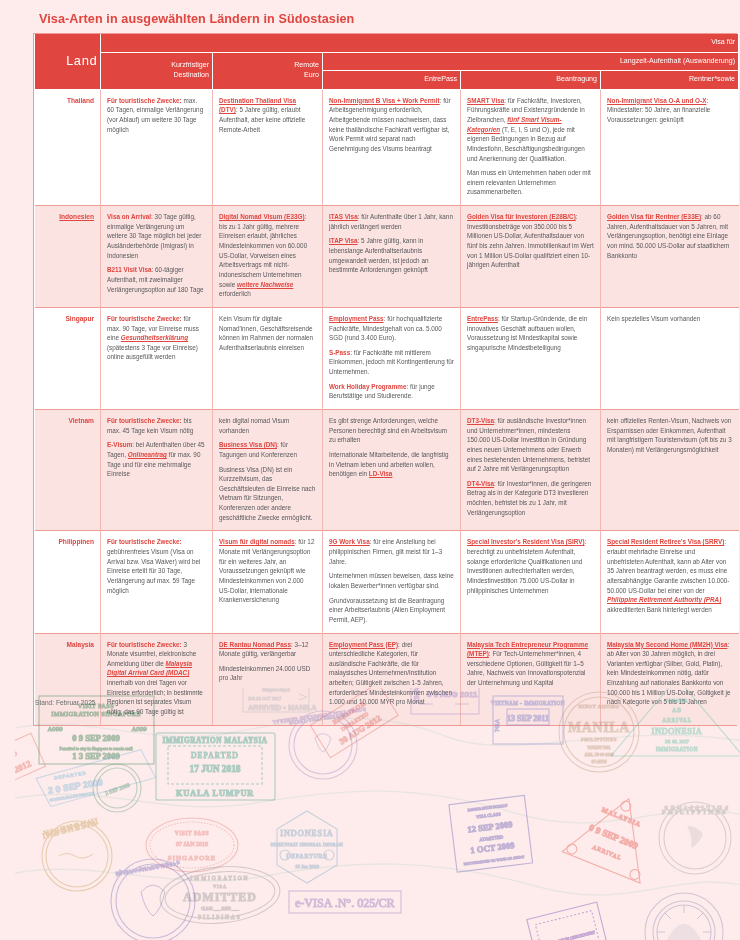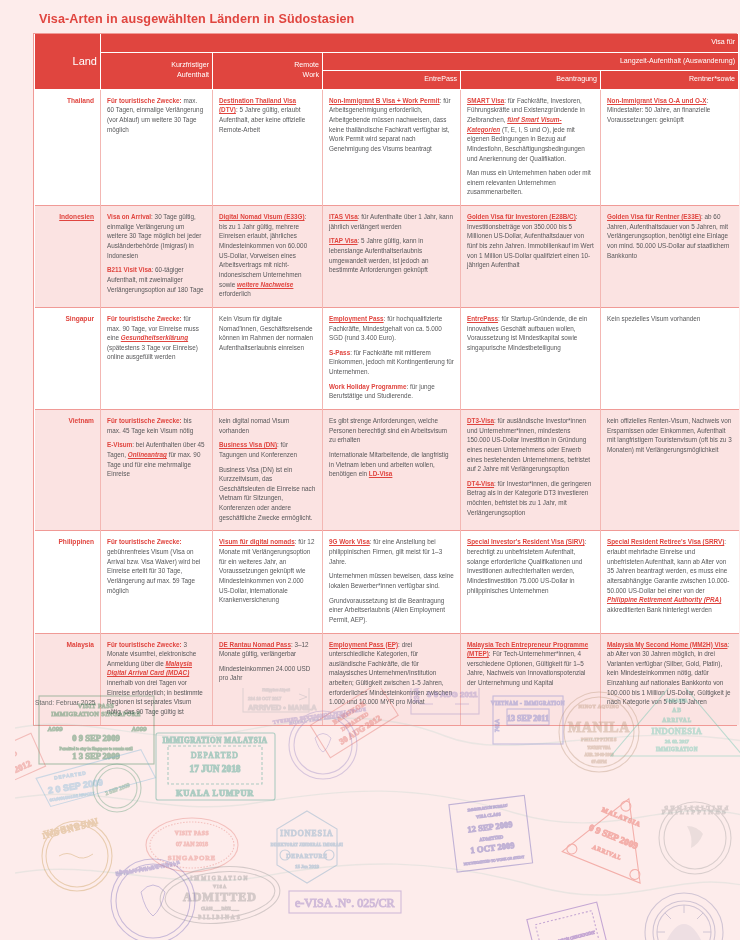--- a/index.html
+++ b/index.html
@@ -28,21 +28,21 @@
   }
   table{border-collapse:collapse;width:100%;table-layout:fixed;}
 
   thead th{
     background:#e0453f;color:#fff;font-weight:normal;
     font-size:7.1px;text-align:right;vertical-align:middle;
     border:1px solid #ffffff;
     padding:4px 3px;line-height:1.35;
   }
   thead th.top{border-top:none;}
-  th.land{font-size:11px;}
+  th.land{font-size:13px;font-family:Liberation Mono, monospace;}
 
   tbody td{
     border-right:1px solid #f3b7b3;
     border-top:1px solid #f09a96;
     vertical-align:top;
     padding:6px 6px 8px 6px;
     font-size:6.35px;line-height:1.52;
     color:#58585a;
   }
   tbody td:last-child{border-right:none;}
@@ -99,22 +99,22 @@
           <col class="c3">
           <col class="c4">
           <col class="c5">
       </colgroup>
       <thead>
         <tr>
           <th class="top land" rowspan="3">Land</th>
           <th class="top" colspan="5">Visa für</th>
         </tr>
         <tr>
-          <th rowspan="2"><span>Kurzfristiger</span><br><span>Aufenthalt</span></th>
-          <th rowspan="2"><span>Remote</span><br><span>Work</span></th>
+          <th rowspan="2"><span>Kurzfristiger</span><br><span>Destination</span></th>
+          <th rowspan="2"><span>Remote</span><br><span>Euro</span></th>
           <th colspan="3">Langzeit-Aufenthalt (Auswanderung)</th>
         </tr>
         <tr>
           <th>EntrePass</th>
           <th>Beantragung</th>
           <th>Rentner*sowie</th>
         </tr>
       </thead>
       <tbody id="tbody">
           <tr class="plain">

